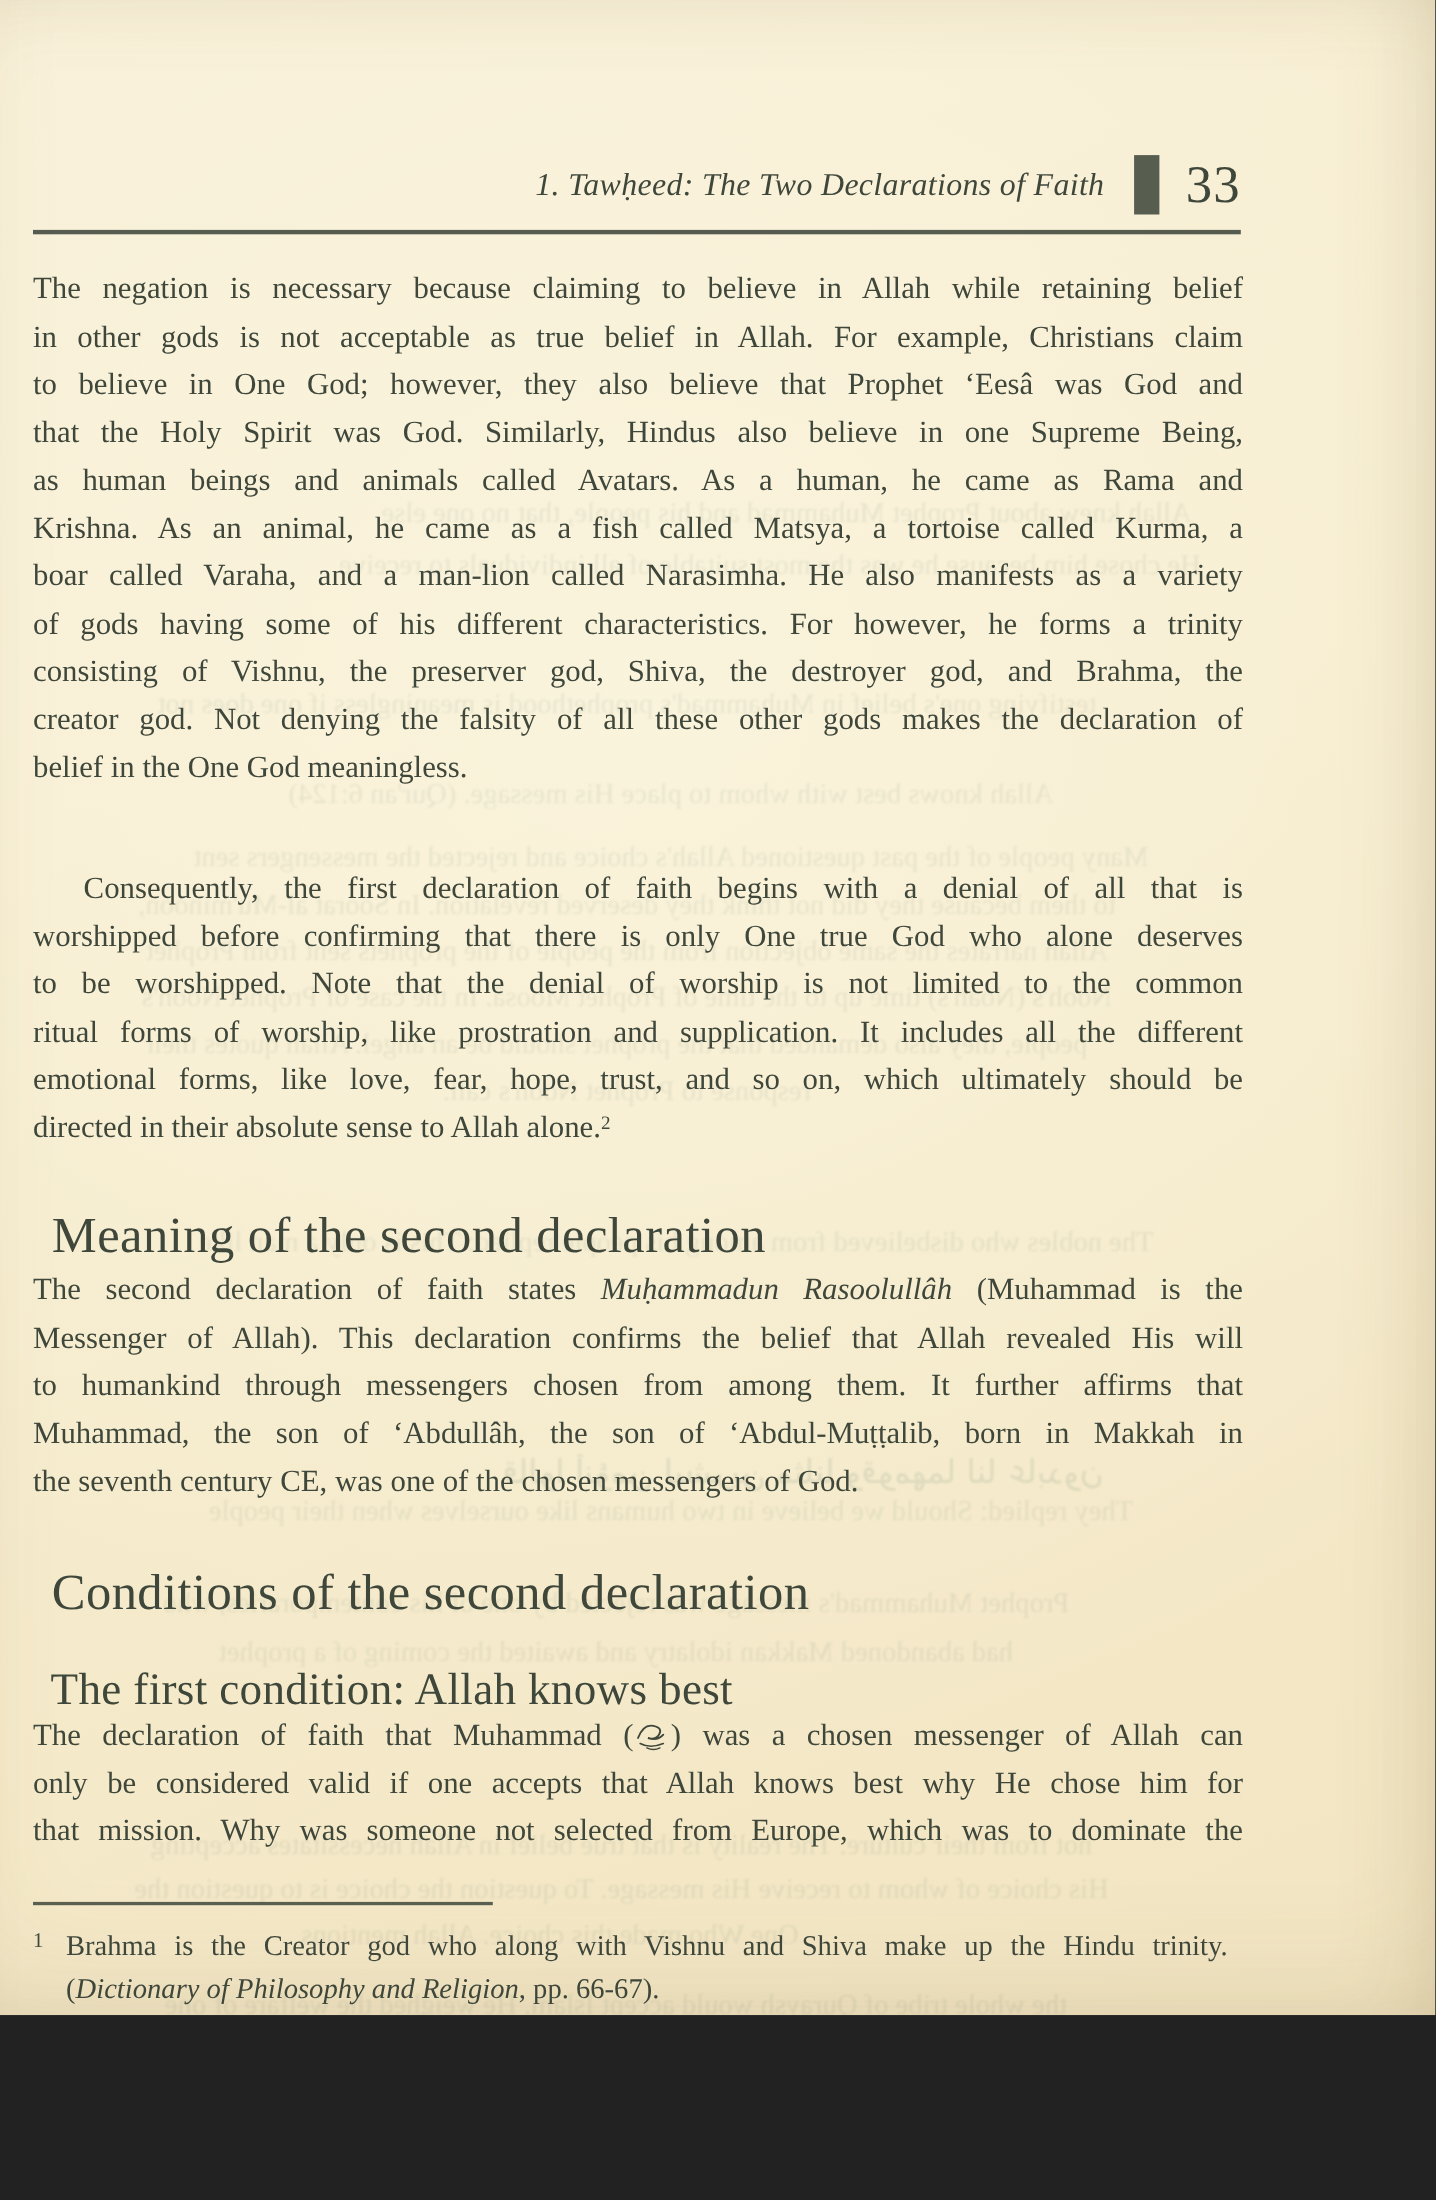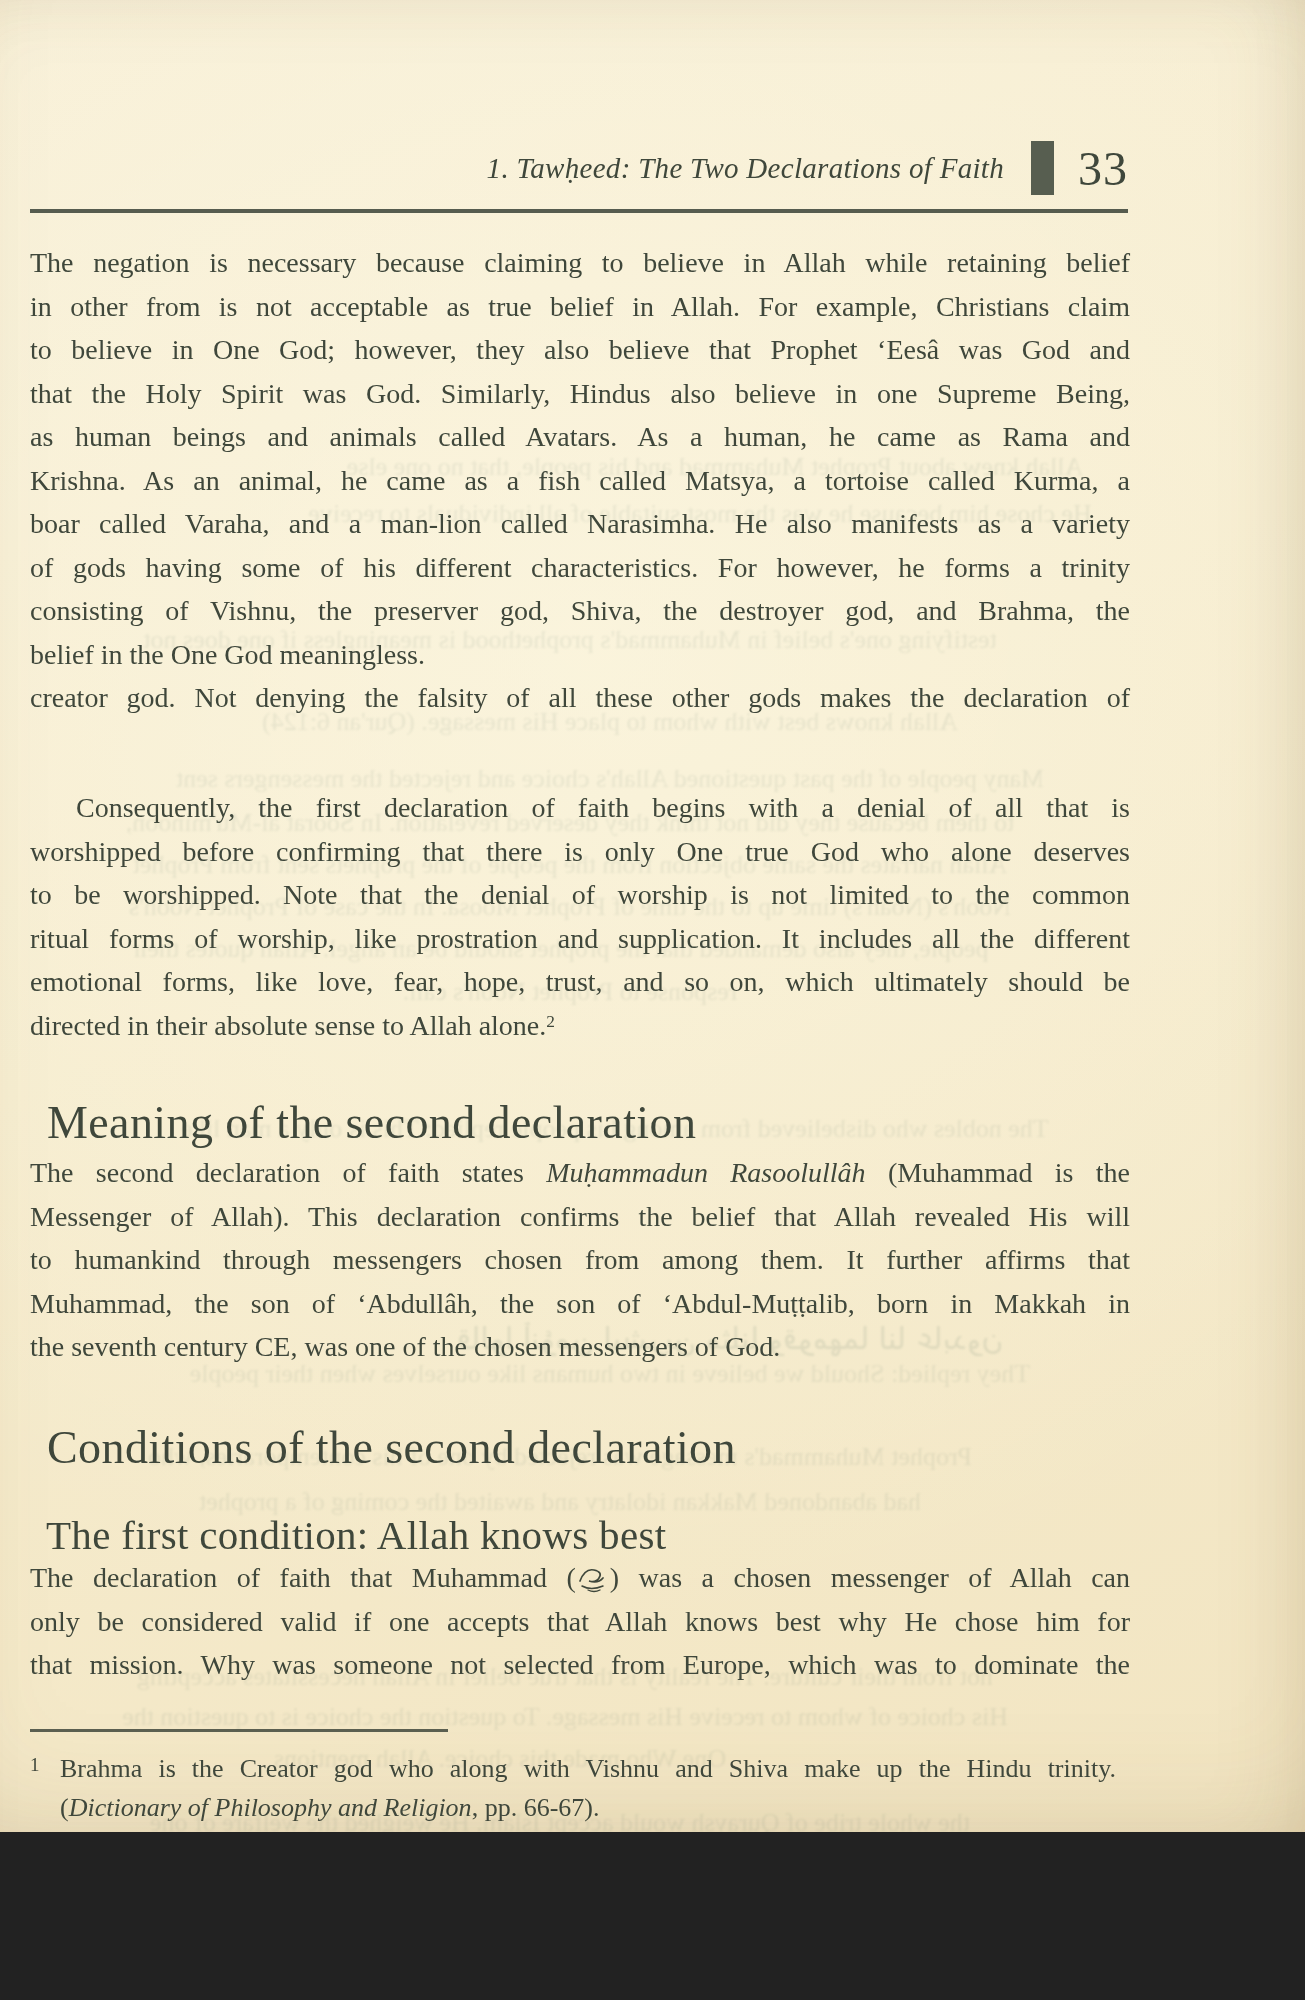--- a/index.html
+++ b/index.html
@@ -92,30 +92,30 @@
 
   <div class="header">
     <span class="htitle">1. Tawḥeed: The Two Declarations of Faith</span>
     <span class="hbar"></span>
     <span class="hnum">33</span>
   </div>
   <div class="hrule"></div>
 
   <div class="para" id="p1">
       <div class="bline">The negation is necessary because claiming to believe in Allah while retaining belief</div>
-      <div class="bline">in other from is not acceptable as true belief in Allah. For example, Christians claim</div>
+      <div class="bline">in other gods is not acceptable as true belief in Allah. For example, Christians claim</div>
       <div class="bline">to believe in One God; however, they also believe that Prophet ‘Eesâ was God and</div>
       <div class="bline">that the Holy Spirit was God. Similarly, Hindus also believe in one Supreme Being,</div>
       <div class="bline">as human beings and animals called Avatars. As a human, he came as Rama and</div>
       <div class="bline">Krishna. As an animal, he came as a fish called Matsya, a tortoise called Kurma, a</div>
       <div class="bline">boar called Varaha, and a man-lion called Narasimha. He also manifests as a variety</div>
       <div class="bline">of gods having some of his different characteristics. For however, he forms a trinity</div>
       <div class="bline">consisting of Vishnu, the preserver god, Shiva, the destroyer god, and Brahma, the</div>
+      <div class="bline">creator god. Not denying the falsity of all these other gods makes the declaration of</div>
       <div class="bline last">belief in the One God meaningless.</div>
-      <div class="bline">creator god. Not denying the falsity of all these other gods makes the declaration of</div>
     </div>
   <div class="para" id="p2">
       <div class="bline">Consequently, the first declaration of faith begins with a denial of all that is</div>
       <div class="bline">worshipped before confirming that there is only One true God who alone deserves</div>
       <div class="bline">to be worshipped. Note that the denial of worship is not limited to the common</div>
       <div class="bline">ritual forms of worship, like prostration and supplication. It includes all the different</div>
       <div class="bline">emotional forms, like love, fear, hope, trust, and so on, which ultimately should be</div>
       <div class="bline last">directed in their absolute sense to Allah alone.<sup>2</sup></div>
     </div>
 

